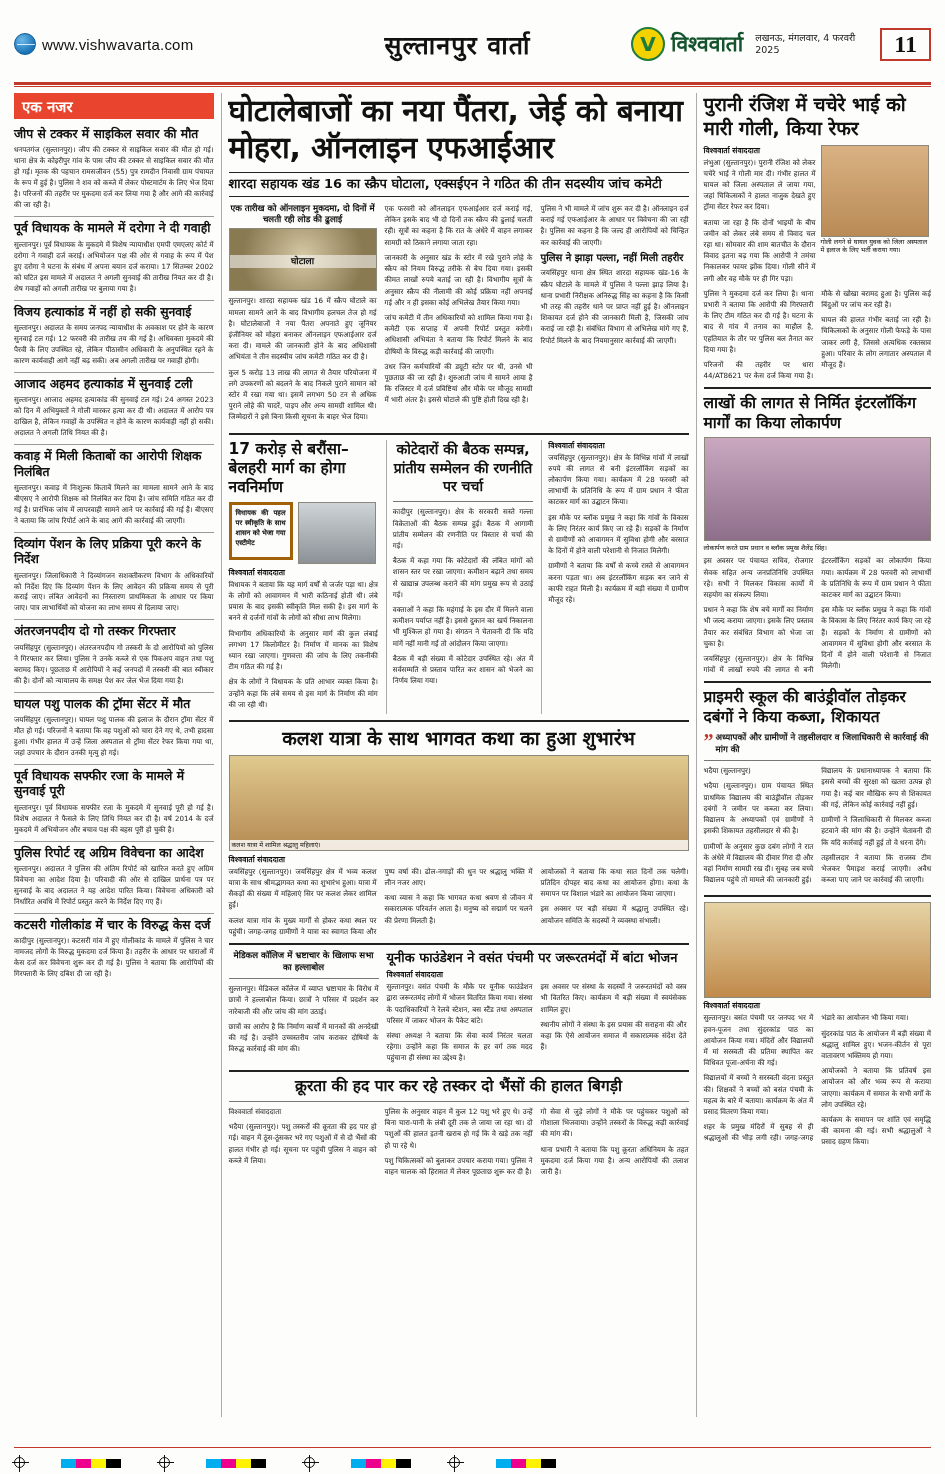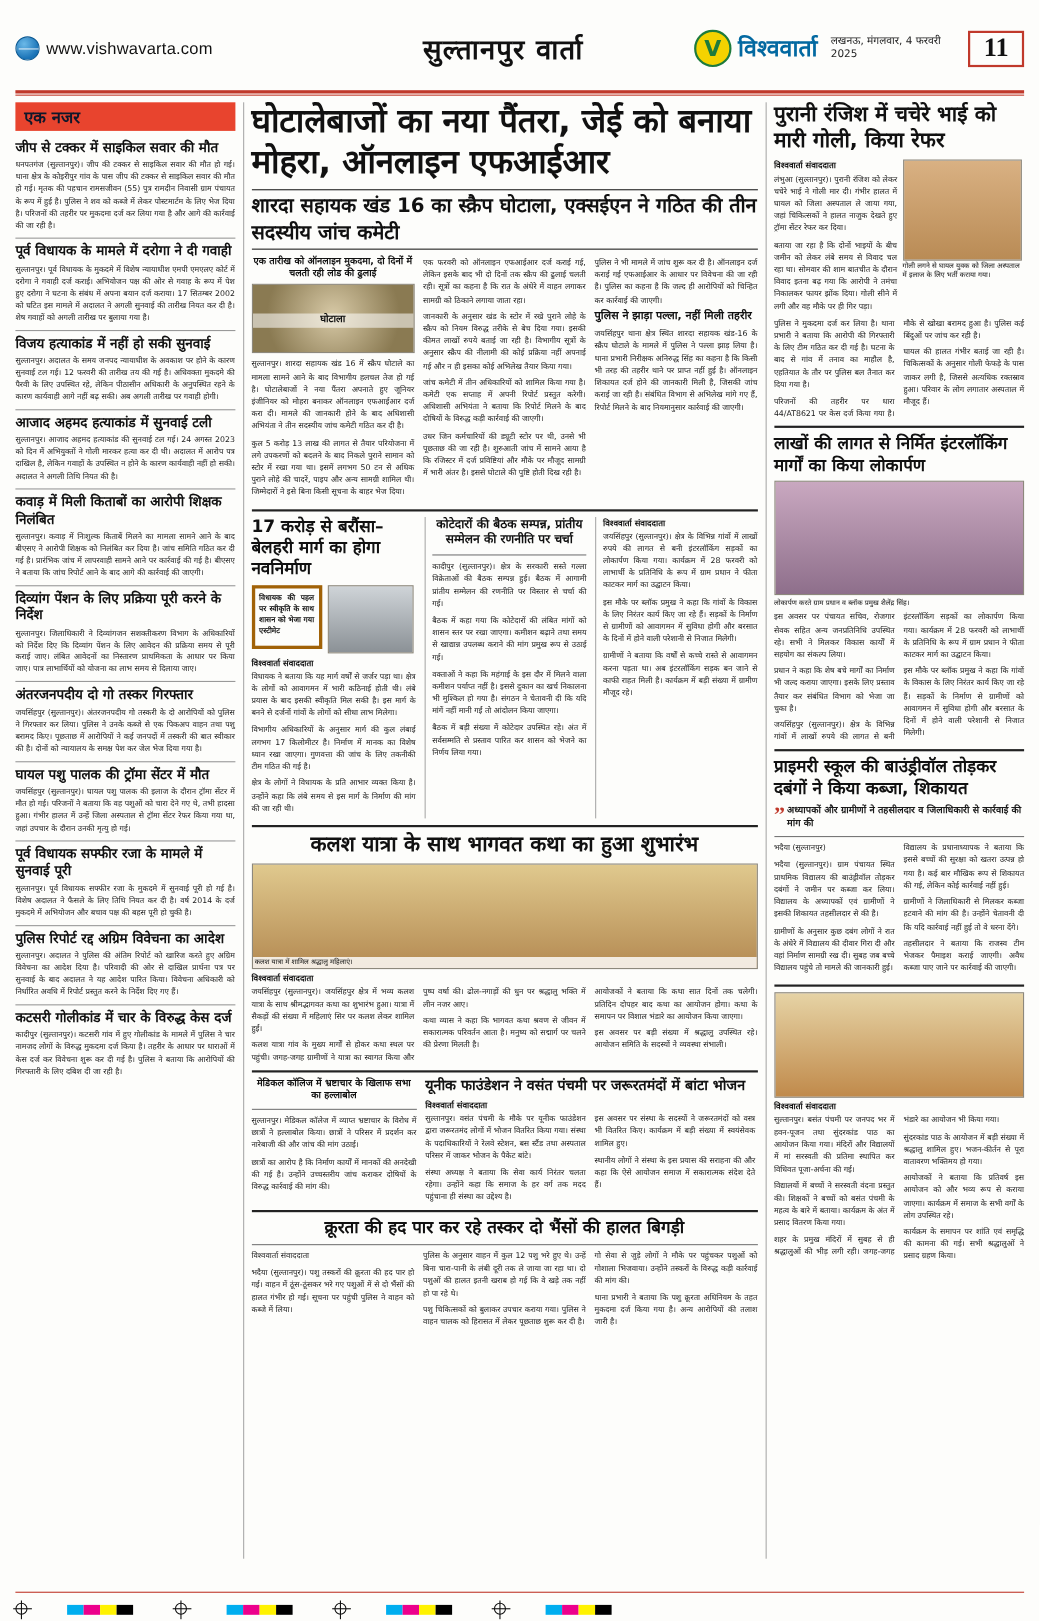--- a/index.html
+++ b/index.html
@@ -72,21 +72,21 @@
   .logo-box { display: flex; align-items: center; gap: 6px; }
   .logo-mark {
     width: 34px; height: 34px; border-radius: 50%;
     background: #f4d200;
     border: 2px solid #1e7b3c;
     display: flex; align-items: center; justify-content: center;
     font-weight: bold; color: #1e7b3c; font-size: 20px;
     line-height: 1;
   }
   .logo-text-main {
-    font-size: 21px; font-weight: bold; color: #0369a1; line-height: 1.05;
+    font-size: 21px; font-weight: bold; color: #14532d; line-height: 1.05;
   }
   .edition-meta {
     font-size: 9.5px; color: #222; text-align: left; line-height: 1.3;
     max-width: 120px;
   }
   .page-num {
     border: 2px solid #c0392b;
     color: #111;
     font-size: 24px; font-weight: bold;
     padding: 1px 12px;
@@ -105,21 +105,21 @@
     height: 1330px;
   }
   .col { display: flex; flex-direction: column; }
   .col-left   { width: 200px; }
   .col-mid    { width: 468px; }
   .col-right  { width: 236px; }
 
   
   .eknazar-head {
     background: #e8442e;
-    color: #0f172a;
+    color: #ffffff;
     font-size: 15px;
     font-weight: bold;
     padding: 3px 8px;
     display: inline-block;
     margin-bottom: 4px;
   }
   .brief {
     border-bottom: 1px solid #999;
     padding: 4px 0 5px 0;
   }
@@ -142,30 +142,30 @@
 
   
   .lead-head {
     font-size: 30px;
     font-weight: bold;
     line-height: 1.22;
     margin: 0 0 6px 0;
     letter-spacing: -.2px;
   }
   .lead-sub {
-    font-size: 18px;
+    font-size: 13px;
     font-weight: bold;
     border-top: 1px solid #222;
     border-bottom: 1px solid #222;
     padding: 3px 0;
     margin-bottom: 6px;
     line-height: 1.3;
   }
   .kicker {
-    font-size: 11px; font-weight: bold; line-height: 1.35;
+    font-size: 14px; font-weight: bold; line-height: 1.35;
     text-align: center; margin: 0 0 4px 0;
   }
   .byline {
     font-size: 7.6px; font-weight: bold; margin: 0 0 2px 0;
   }
   .body-text {
     font-size: 7.1px;
     line-height: 1.58;
     text-align: justify;
     margin: 0 0 4px 0;

